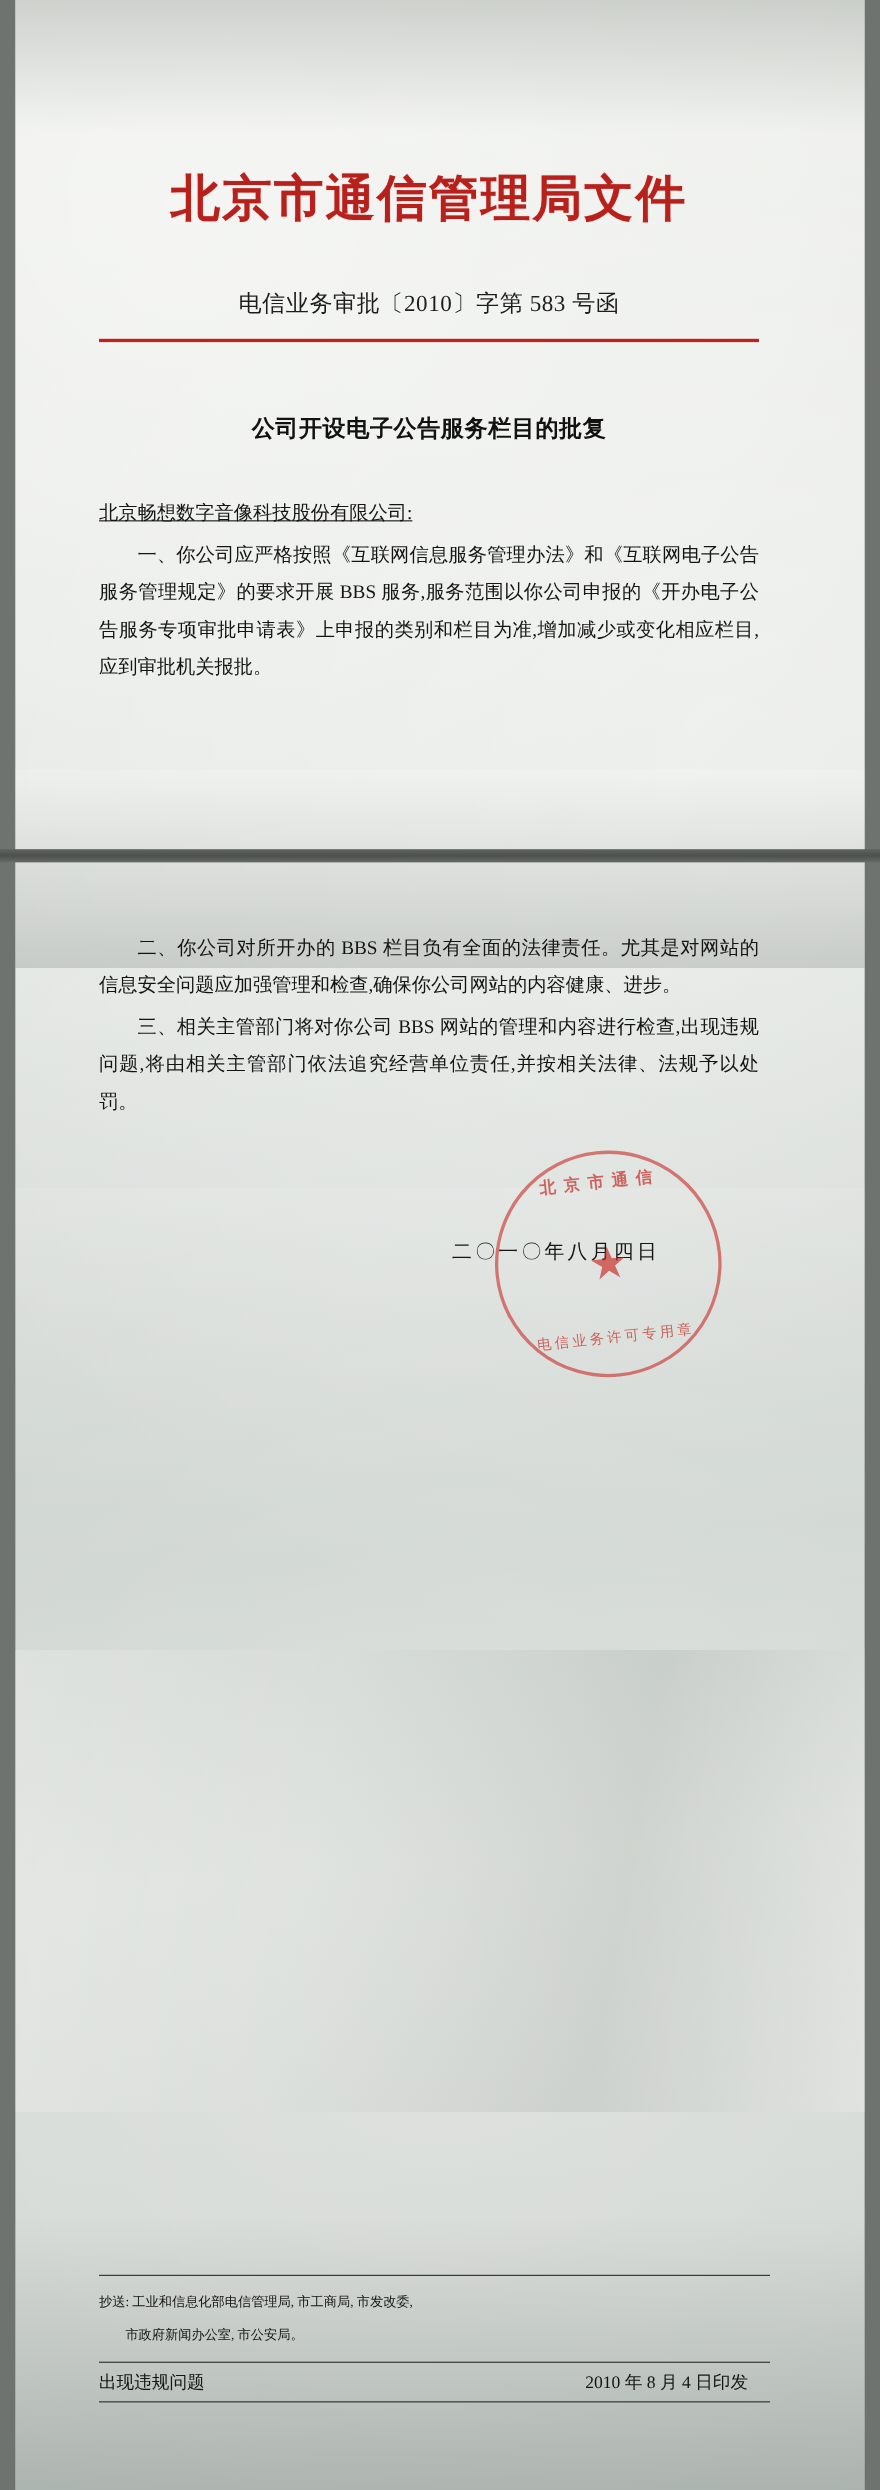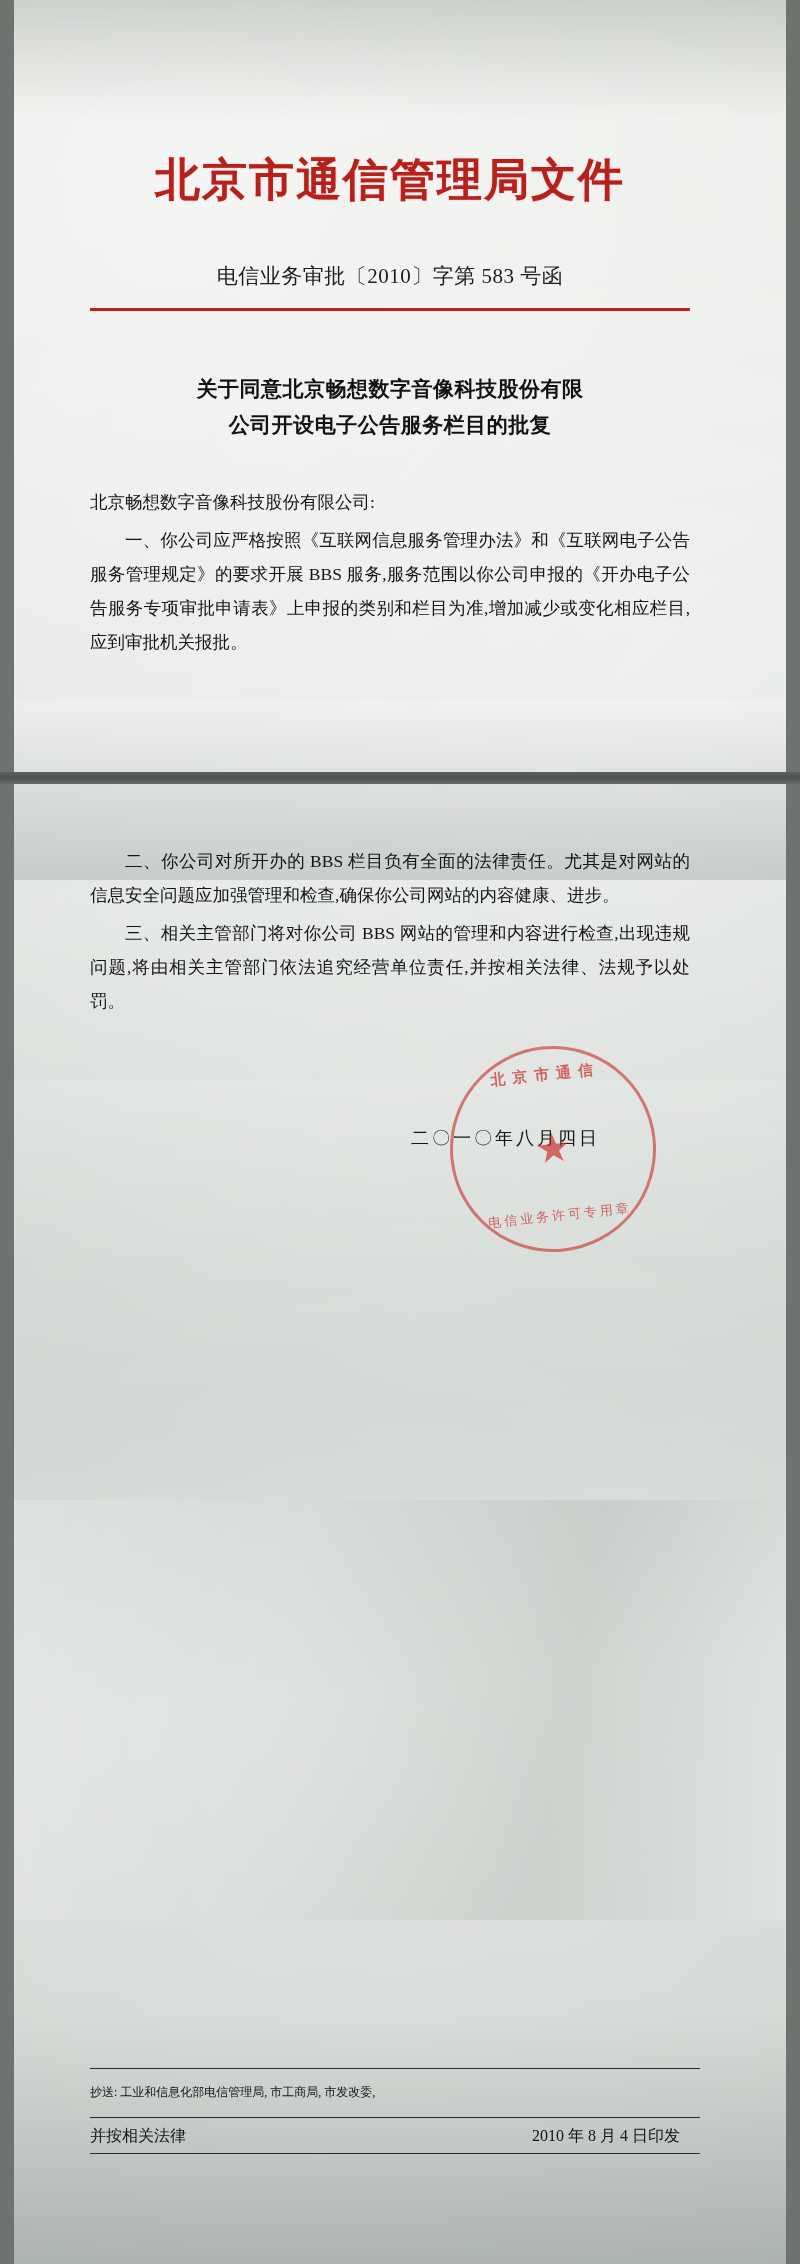--- a/index.html
+++ b/index.html
@@ -94,20 +94,21 @@
     color: #121212;
     letter-spacing: 0.5px;
   }
   .subject .ln { display: block; }
 
   .addressee {
     margin-top: 42px;
     font-size: 17.5px;
     color: #141414;
     line-height: 34px;
+    text-decoration: underline;
   }
 
   .para {
     font-size: 17.5px;
     color: #141414;
     line-height: 34px;
     text-align: justify;
     text-justify: inter-ideograph;
     text-indent: 2em;
     margin-top: 4px;
@@ -220,21 +221,20 @@
     <div class="crease diag"></div>
     <div class="crease c4"></div>
   </div>
 
   <div class="content">
     <div class="doc-title">北京市通信管理局文件</div>
     <div class="doc-number">电信业务审批〔2010〕字第 583 号函</div>
     <div class="red-rule"></div>
 
     <div class="subject">
-      <span class="ln">关于同意北京畅想数字音像科技股份有限</span>
       <span class="ln">公司开设电子公告服务栏目的批复</span>
     </div>
 
     <div class="addressee">北京畅想数字音像科技股份有限公司:</div>
 
     <div class="para">一、你公司应严格按照《互联网信息服务管理办法》和《互联网电子公告服务管理规定》的要求开展 BBS 服务,服务范围以你公司申报的《开办电子公告服务专项审批申请表》上申报的类别和栏目为准,增加减少或变化相应栏目,应到审批机关报批。</div>
   </div>
 
   <div class="seam"></div>
 
@@ -249,21 +249,22 @@
         <div class="seal-star">★</div>
         <div class="seal-bottom">电信业务许可专用章</div>
       </div>
     </div>
   </div>
 
   <div class="footer">
     <hr class="thin">
     <div class="cc">
       <span>抄送: 工业和信息化部电信管理局, 市工商局, 市发改委,</span>
+      <span class="cc-l2">市政府新闻办公室, 市公安局。</span>
     </div>
     <hr class="thin">
     <div class="bottom-row">
-      <span>并按相关法律</span>
+      <span>出现违规问题</span>
       <span class="right">2010 年 8 月 4 日印发</span>
     </div>
     <hr class="thin">
   </div>
 </div>
 
 </body></html>

